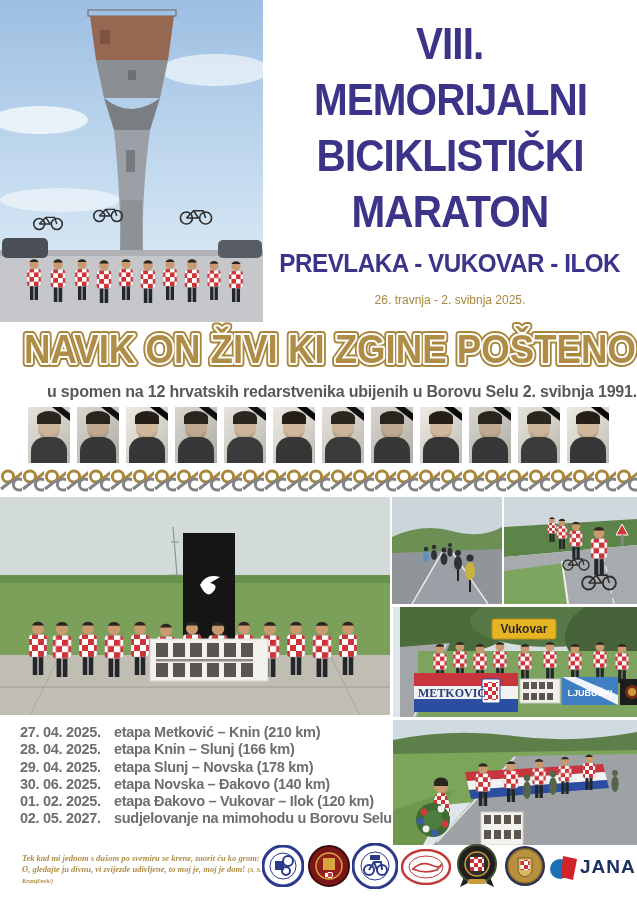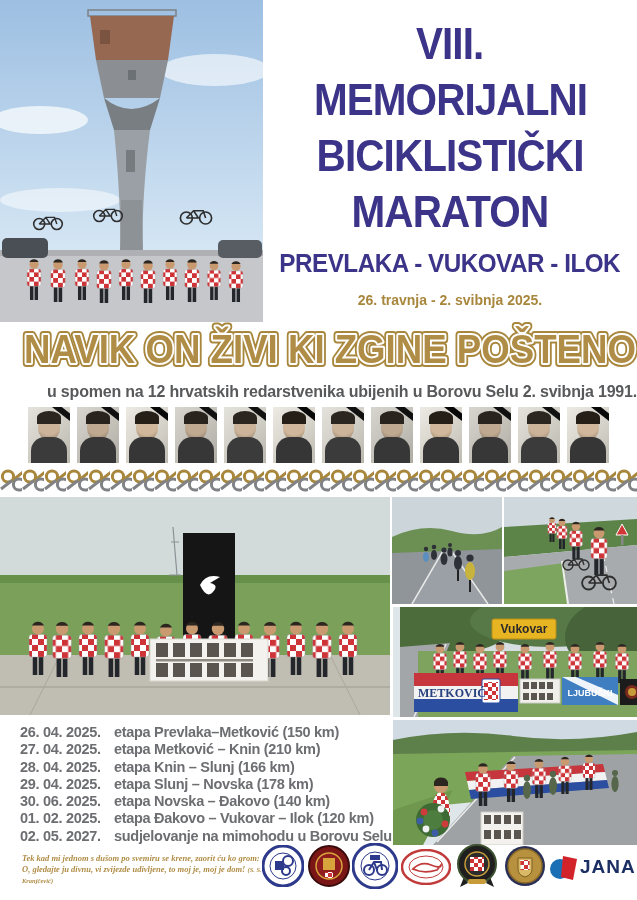--- a/index.html
+++ b/index.html
@@ -11,21 +11,21 @@
   .photo{position:absolute;overflow:hidden;background:#dfe6ea;}
   #photo-tower{left:0;top:0;width:263px;height:322px;}
 
   #title-block{position:absolute;left:263px;top:0;width:374px;height:322px;
     display:flex;flex-direction:column;align-items:center;justify-content:flex-start;
     padding-top:16px;}
   .title-line{color:#3b3488;font-weight:bold;font-size:44px;line-height:56px;
     letter-spacing:-1px;white-space:nowrap;transform:scaleX(0.92);}
   .route-line{color:#3b3488;font-weight:bold;font-size:25px;line-height:34px;
     letter-spacing:-0.5px;white-space:nowrap;transform:scaleX(0.97);margin-top:6px;}
-  .date-line{color:#a8873d;font-weight:bold;font-size:14px;line-height:28px;
+  .date-line{color:#a8873d;font-weight:normal;font-size:12px;line-height:28px;
     white-space:nowrap;margin-top:6px;}
 
   
   #slogan-wrap{position:absolute;left:0;top:322px;width:637px;height:56px;padding-left:12px;}
   #slogan-wrap svg{display:block;}
 
   
   #memorial-line{position:absolute;left:0;top:383px;width:637px;text-align:right;
     color:#58595b;font-size:16px;font-weight:bold;letter-spacing:-0.2px;white-space:nowrap;}
 
@@ -442,24 +442,20 @@
             <rect x="101" y="110" width="7" height="9"></rect>
             <rect x="111" y="110" width="7" height="9"></rect>
             <rect x="121" y="110" width="7" height="9"></rect>
         </g>
       </g>
     </svg>
   </div>
 
   <div id="schedule">
     <div class="sched-row">
-        <span class="sched-date">26. 04. 2025.</span>
-        <span class="sched-event">etapa Prevlaka–Metković (150 km)</span>
-      </div>
-    <div class="sched-row">
         <span class="sched-date">27. 04. 2025.</span>
         <span class="sched-event">etapa Metković – Knin (210 km)</span>
       </div>
     <div class="sched-row">
         <span class="sched-date">28. 04. 2025.</span>
         <span class="sched-event">etapa Knin – Slunj (166 km)</span>
       </div>
     <div class="sched-row">
         <span class="sched-date">29. 04. 2025.</span>
         <span class="sched-event">etapa Slunj – Novska (178 km)</span>

